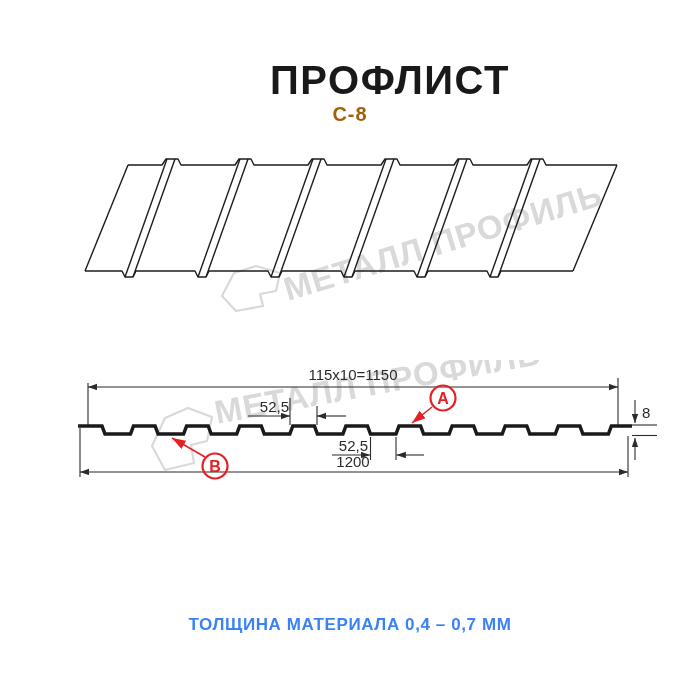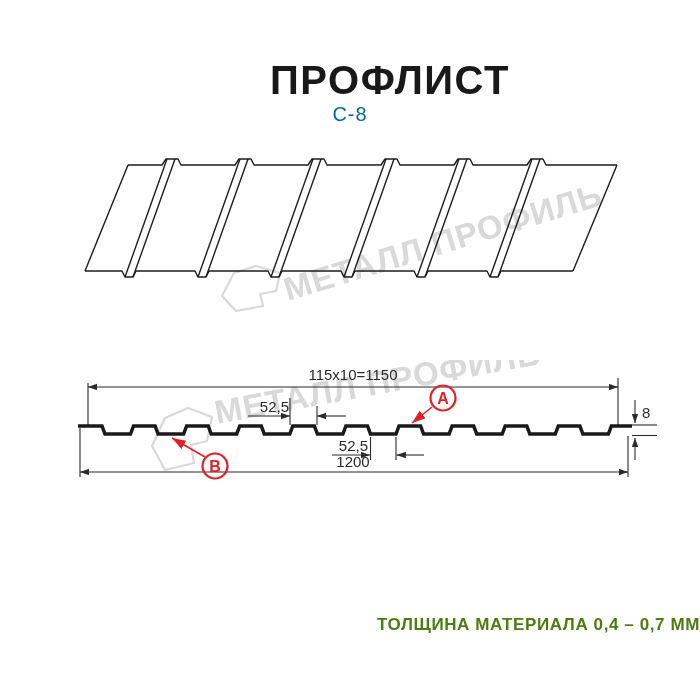--- a/index.html
+++ b/index.html
@@ -2,23 +2,23 @@
 <html><head>
 <meta charset="utf-8">
 <style>
   html,body{margin:0;padding:0;background:#ffffff;}
   body{width:700px;height:700px;position:relative;overflow:hidden;
        font-family:"Liberation Sans", sans-serif;}
   .abs{position:absolute;}
   .title{left:0;top:58px;width:700px;text-align:center;
          font-size:40px;font-weight:800;color:#191919;letter-spacing:1.5px;margin-left:40px;}
   .subtitle{left:0;top:103px;width:700px;text-align:center;
-            font-size:20px;font-weight:400;color:#0369a1;letter-spacing:1px;}
-  .caption{left:0;top:615px;width:700px;text-align:right;
-           font-size:17px;font-weight:700;color:#4d7c0f;letter-spacing:.6px;}
+            font-size:20px;font-weight:700;color:#a16207;letter-spacing:1px;}
+  .caption{left:0;top:615px;width:700px;text-align:center;
+           font-size:17px;font-weight:700;color:#3b82f6;letter-spacing:.6px;}
   svg text{font-family:"Liberation Sans", sans-serif;}
   .dimtxt{fill:#2b2b2b;font-size:15px;}
   .wm{fill:#d9d9d9;font-weight:bold;font-size:33px;letter-spacing:1px;}
   .wmlogo{fill:none;stroke:#d9d9d9;stroke-width:2.2;stroke-linejoin:round;}
   .thin{stroke:#2b2b2b;stroke-width:1.1;fill:none;}
   .sheetline{stroke:#1c1c1c;stroke-width:1.4;fill:none;stroke-linejoin:round;}
   .red{stroke:#e32125;fill:none;}
 </style>
 </head>
 <body>

